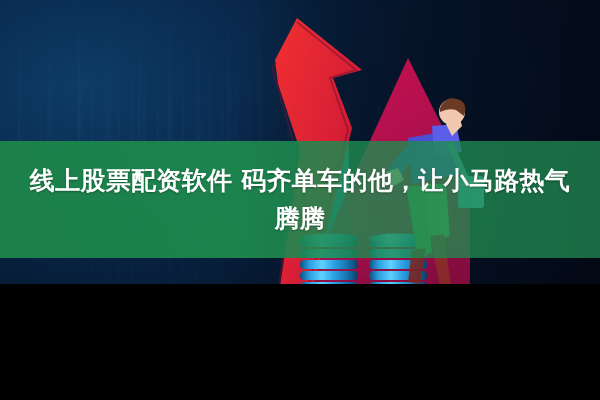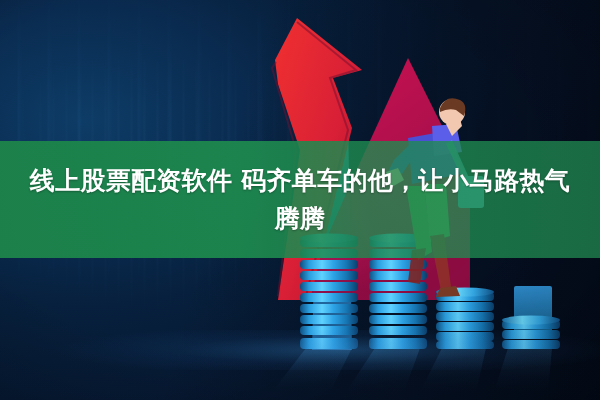--- a/index.html
+++ b/index.html
@@ -3,21 +3,21 @@
 <meta charset="utf-8">
 <style>
   html, body {
     margin: 0;
     padding: 0;
     background: #000;
   }
   #stage {
     position: relative;
     width: 600px;
-    height: 400px;
+    height: 284px;
     overflow: hidden;
     font-family: "Liberation Sans", "DejaVu Sans", sans-serif;
     background: #15803d;
   }
 
   
   .bg-base {
     position: absolute;
     inset: 0;
     background:

